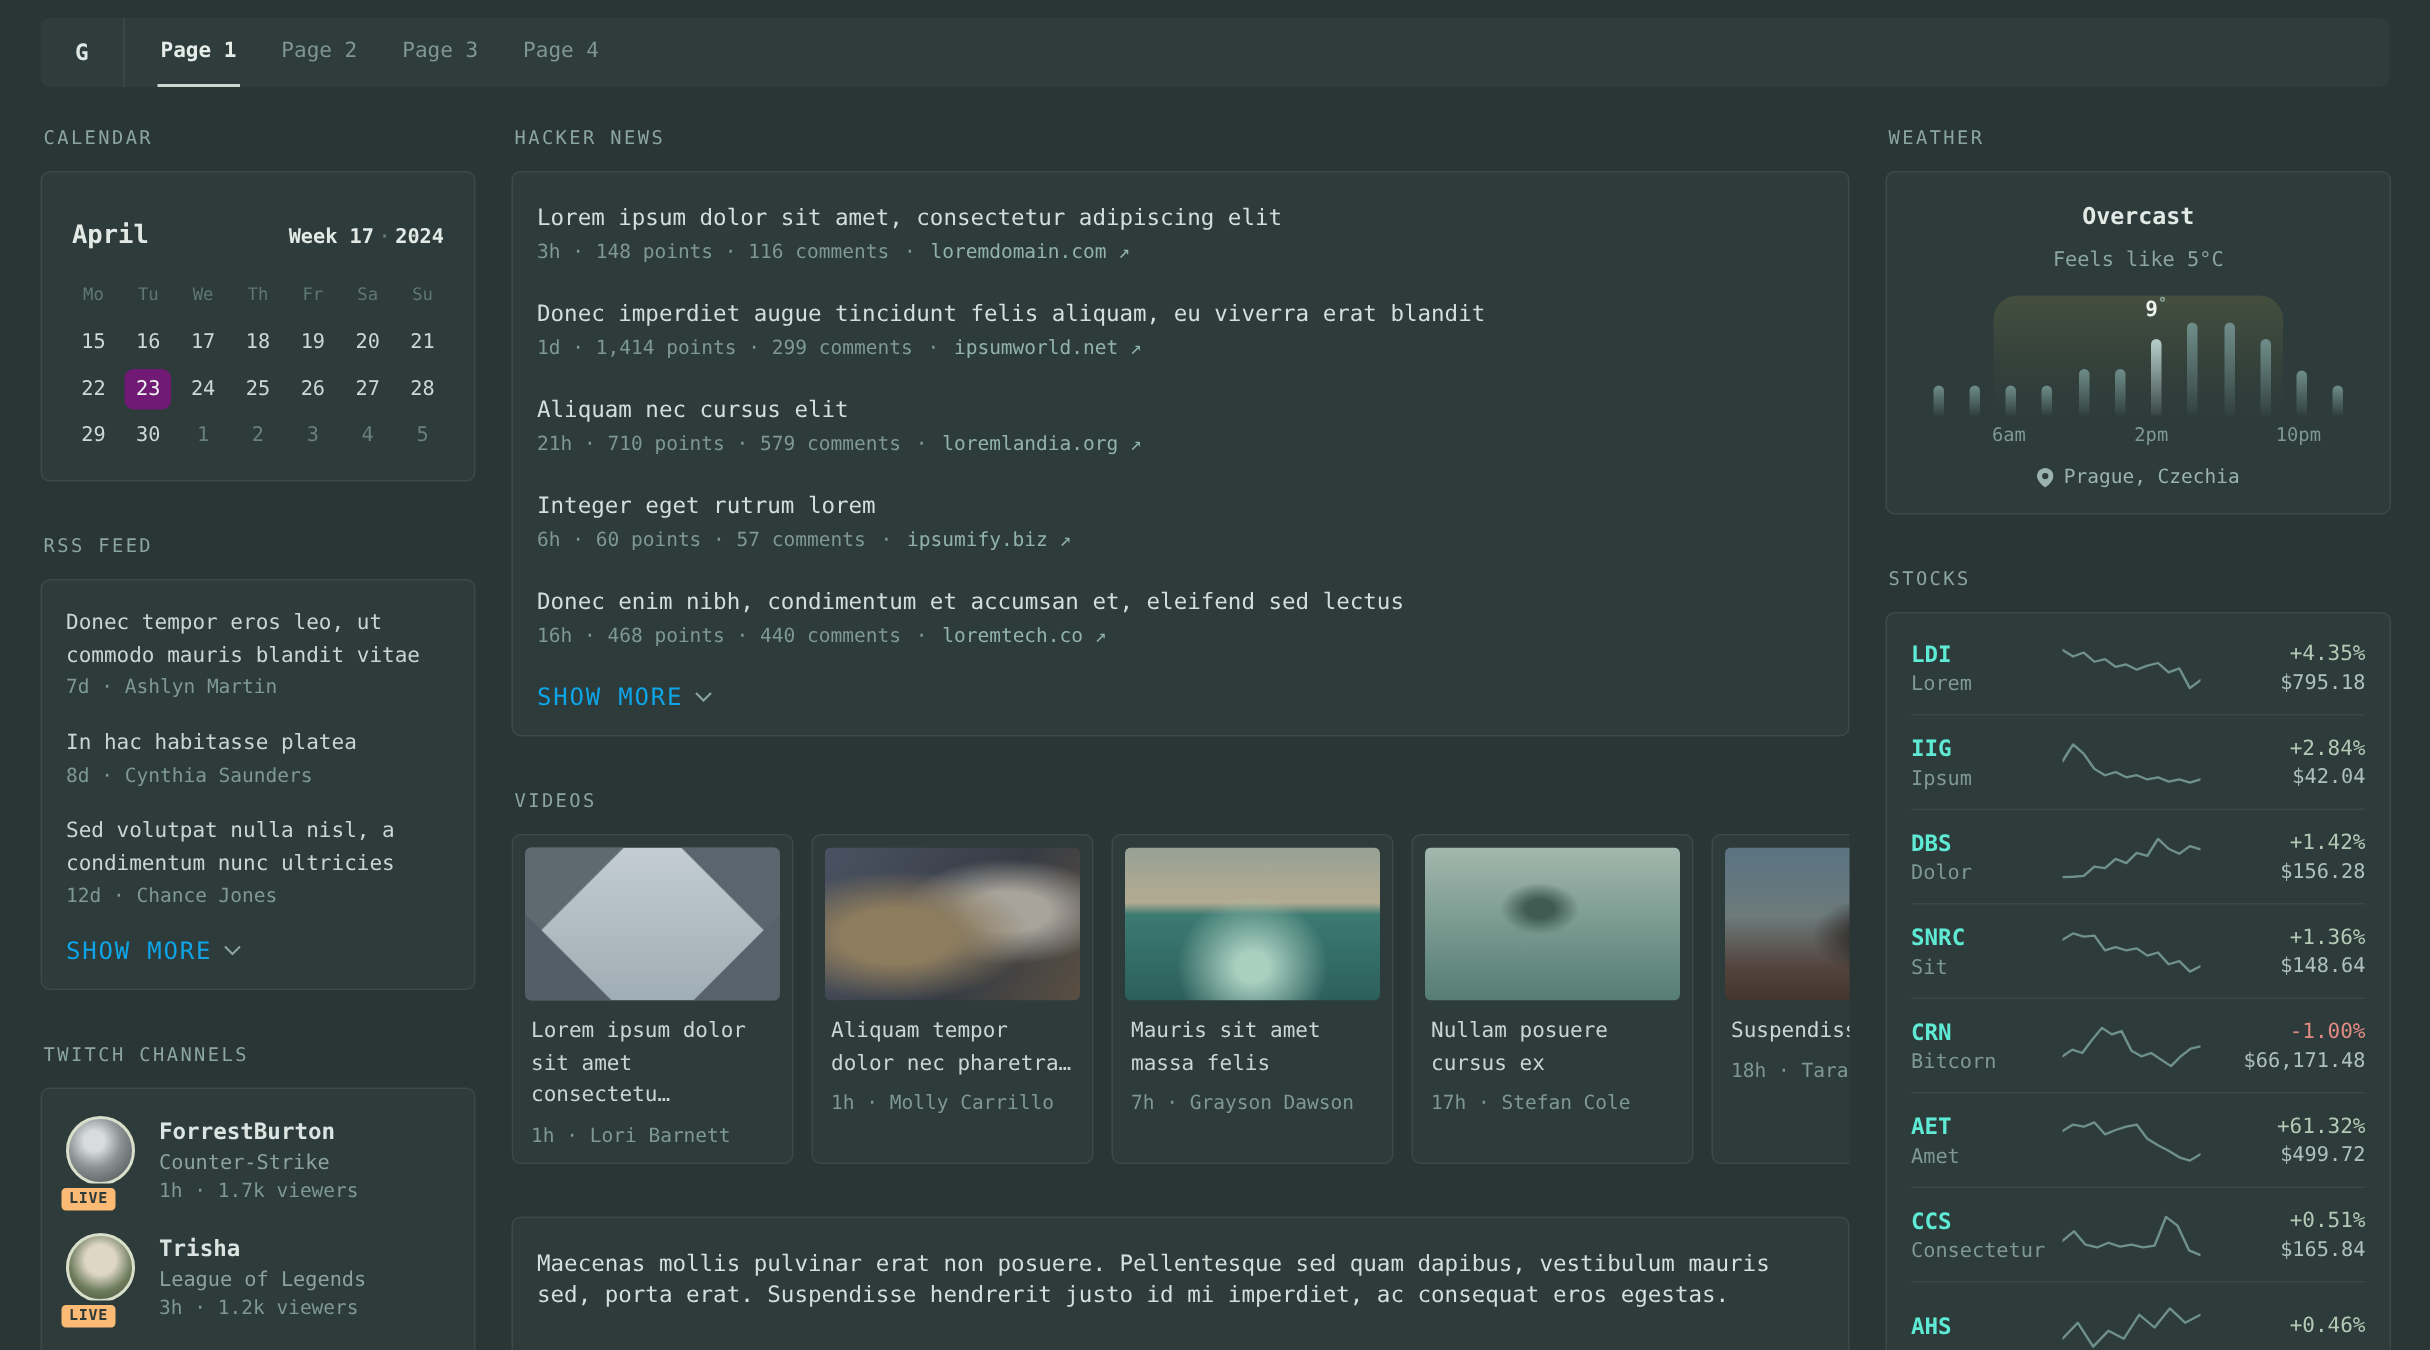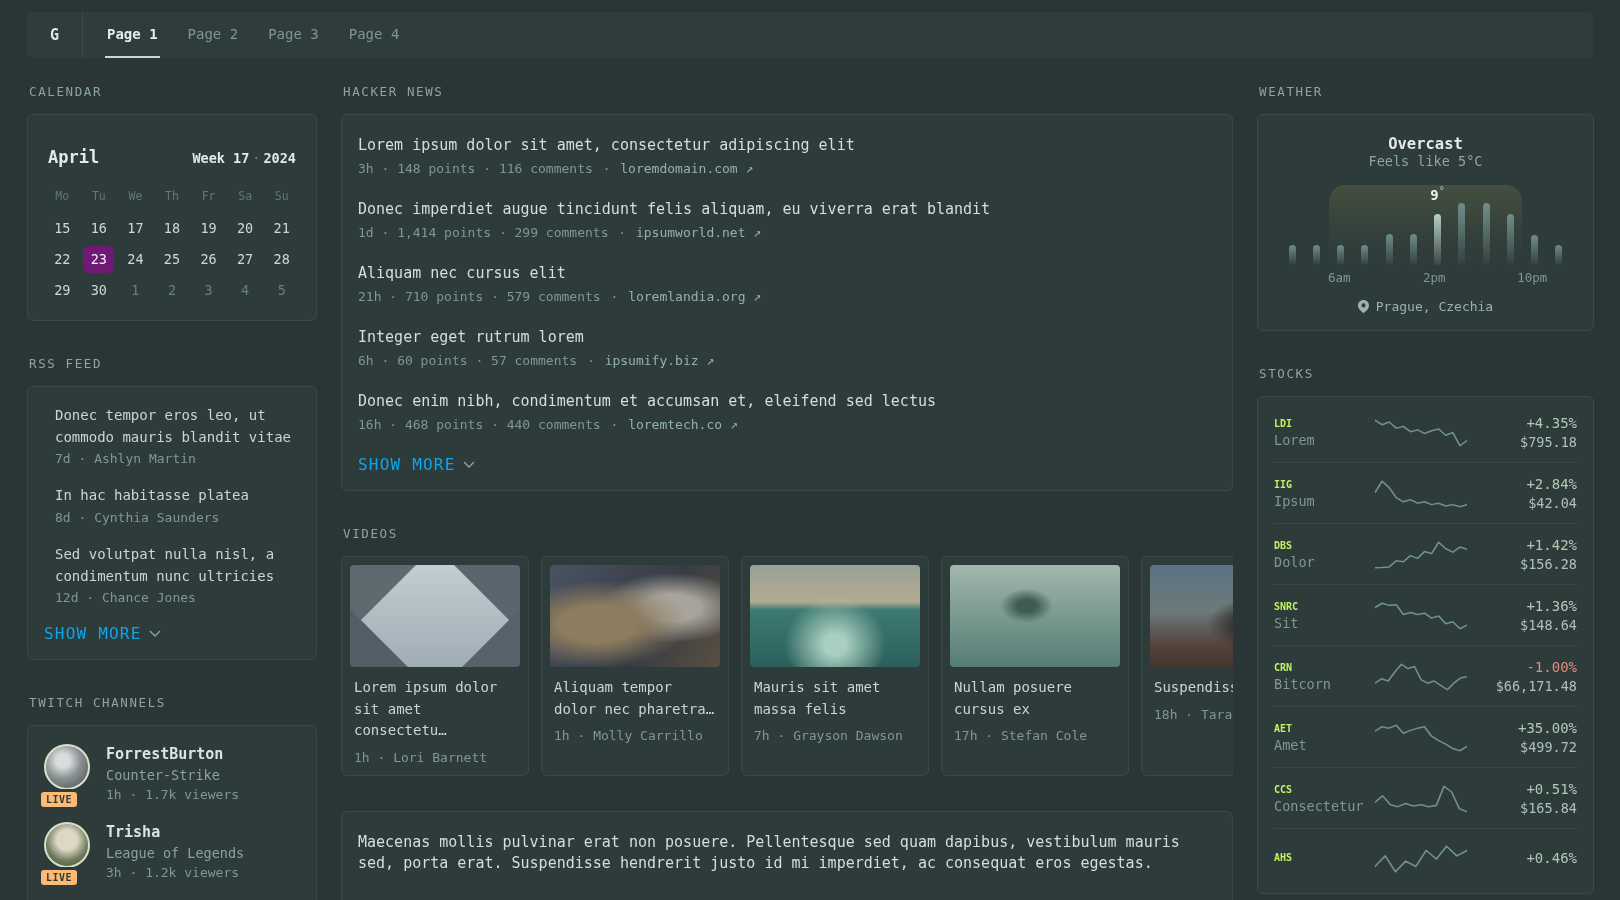--- a/index.html
+++ b/index.html
@@ -48,21 +48,21 @@
   .cal-grid { display:grid; grid-template-columns:repeat(7,1fr); margin-top:14px; text-align:center; }
   .cal-head { font-size:11.5px; color:#5f7873; padding:8px 0 10px; }
   .cal-day { display:flex; justify-content:center; padding:2px 0; }
   .cal-day span {
     font-size:13.5px; color:#ccd8d4; width:31px; height:27px; line-height:27px; border-radius:6px;
   }
   .cal-day.muted span { color:#67807b; }
   .cal-day.selected span { background:#701a75; color:#eef3f0; }
   
   .rss-card { padding:18px 16px 16px; }
-  .rss-item { margin-bottom:19px;margin-left:11px; }
+  .rss-item { margin-bottom:19px; }
   .rss-title { font-size:14px; line-height:1.55; color:#c9d6d1; cursor:pointer; }
   .feed-meta { font-size:13px; color:#7e9894; margin-top:3px; }
   .show-more {
     display:flex; align-items:center; gap:7px; cursor:pointer;
     font-size:16px; letter-spacing:1.2px; color:#0ea5e9; margin-top:2px;
   }
   .chev { display:inline-flex; }
   
   .twitch-card { padding:18px 16px; min-height:250px; }
   .channel { display:flex; gap:16px; margin-bottom:20px; cursor:pointer; }
@@ -109,21 +109,21 @@
       radial-gradient(ellipse at 45% 40%, #3f5b52 0 7%, rgba(0,0,0,0) 20%),
       linear-gradient(180deg,#a3b7ae,#72948a 60%,#567d74); }
   .thumb-5 { background:
       radial-gradient(ellipse at 62% 58%, #2e2a28 0 11%, rgba(0,0,0,0) 32%),
       linear-gradient(180deg,#5a7383,#6c7a7a 45%,#54443e 78%,#46352f); }
   .video-title { font-size:14px; line-height:1.55; color:#c9d6d1; margin:10px 4px 0; }
   .video-meta { font-size:13px; color:#7e9894; margin:8px 4px 2px; }
   
   .weather-card { padding:20px 18px 16px; text-align:center; }
   .wx-cond { font-size:15.5px; font-weight:bold; color:#e3eae6; }
-  .wx-feels { font-size:13.5px; color:#8ba5a0; margin-top:0; }
+  .wx-feels { font-size:13.5px; color:#8ba5a0; margin-top:12px; }
   .wx-chart { position:relative; height:100px; margin:16px 4px 0; }
   .wx-band {
     position:absolute; left:17%; right:17%; top:0; bottom:20px; border-radius:16px;
     background:linear-gradient(180deg, rgba(150,150,80,0.22), rgba(150,150,80,0.05) 65%, rgba(150,150,80,0));
   }
   .wx-bars {
     position:absolute; left:0; right:0; bottom:20px; height:64px;
     display:flex; align-items:flex-end;
   }
   .wx-cell { flex:1; display:flex; justify-content:center; }
@@ -143,21 +143,21 @@
     margin-top:14px; display:flex; justify-content:center; align-items:center; gap:7px;
     font-size:13px; color:#9ab3ad;
   }
   
   .stocks-card { padding:5px 16px; }
   .stock-row {
     display:grid; grid-template-columns:1fr 92px 110px; align-items:center;
     padding:13px 0 12px; border-bottom:1px solid #394746; cursor:pointer;
   }
   .stock-row:last-child { border-bottom:none; }
-  .stock-sym { font-size:10px; font-weight:bold; color:#bef264; }
+  .stock-sym { font-size:15px; font-weight:bold; color:#5eead4; }
   .stock-name { font-size:13.5px; color:#7e9894; margin-top:3px; }
   .spark svg { width:92px; height:34px; display:block; }
   .stock-right { text-align:right; }
   .stock-change { font-size:14px; color:#b2c9b6; }
   .stock-change.negative { color:#e18b84; }
   .stock-price { font-size:13.5px; color:#aec0bb; margin-top:3px; }
 </style>
 </head>
 <body>
 
@@ -555,21 +555,21 @@
           <div>
               <div class="stock-sym">AET</div>
               <div class="stock-name">Amet</div>
             </div>
           <div class="spark">
               <svg viewBox="0 0 100 40" preserveAspectRatio="none">
                 <polyline points="0.0,11.9 7.7,6.7 15.4,8.4 23.1,5.0 30.8,14.4 38.5,11.0 46.2,8.4 53.8,6.7 61.5,17.9 69.2,23.0 76.9,27.3 84.6,32.4 92.3,35.0 100.0,29.9" fill="none" stroke="#6f908d" stroke-width="1.8" stroke-linejoin="round" stroke-linecap="round"></polyline>
               </svg>
             </div>
           <div class="stock-right">
-              <div class="stock-change">+35.00%</div>
+              <div class="stock-change">+61.32%</div>
               <div class="stock-price">$499.72</div>
             </div>
         </div>
         <div class="stock-row">
           <div>
               <div class="stock-sym">CCS</div>
               <div class="stock-name">Consectetur</div>
             </div>
           <div class="spark">
               <svg viewBox="0 0 100 40" preserveAspectRatio="none">

